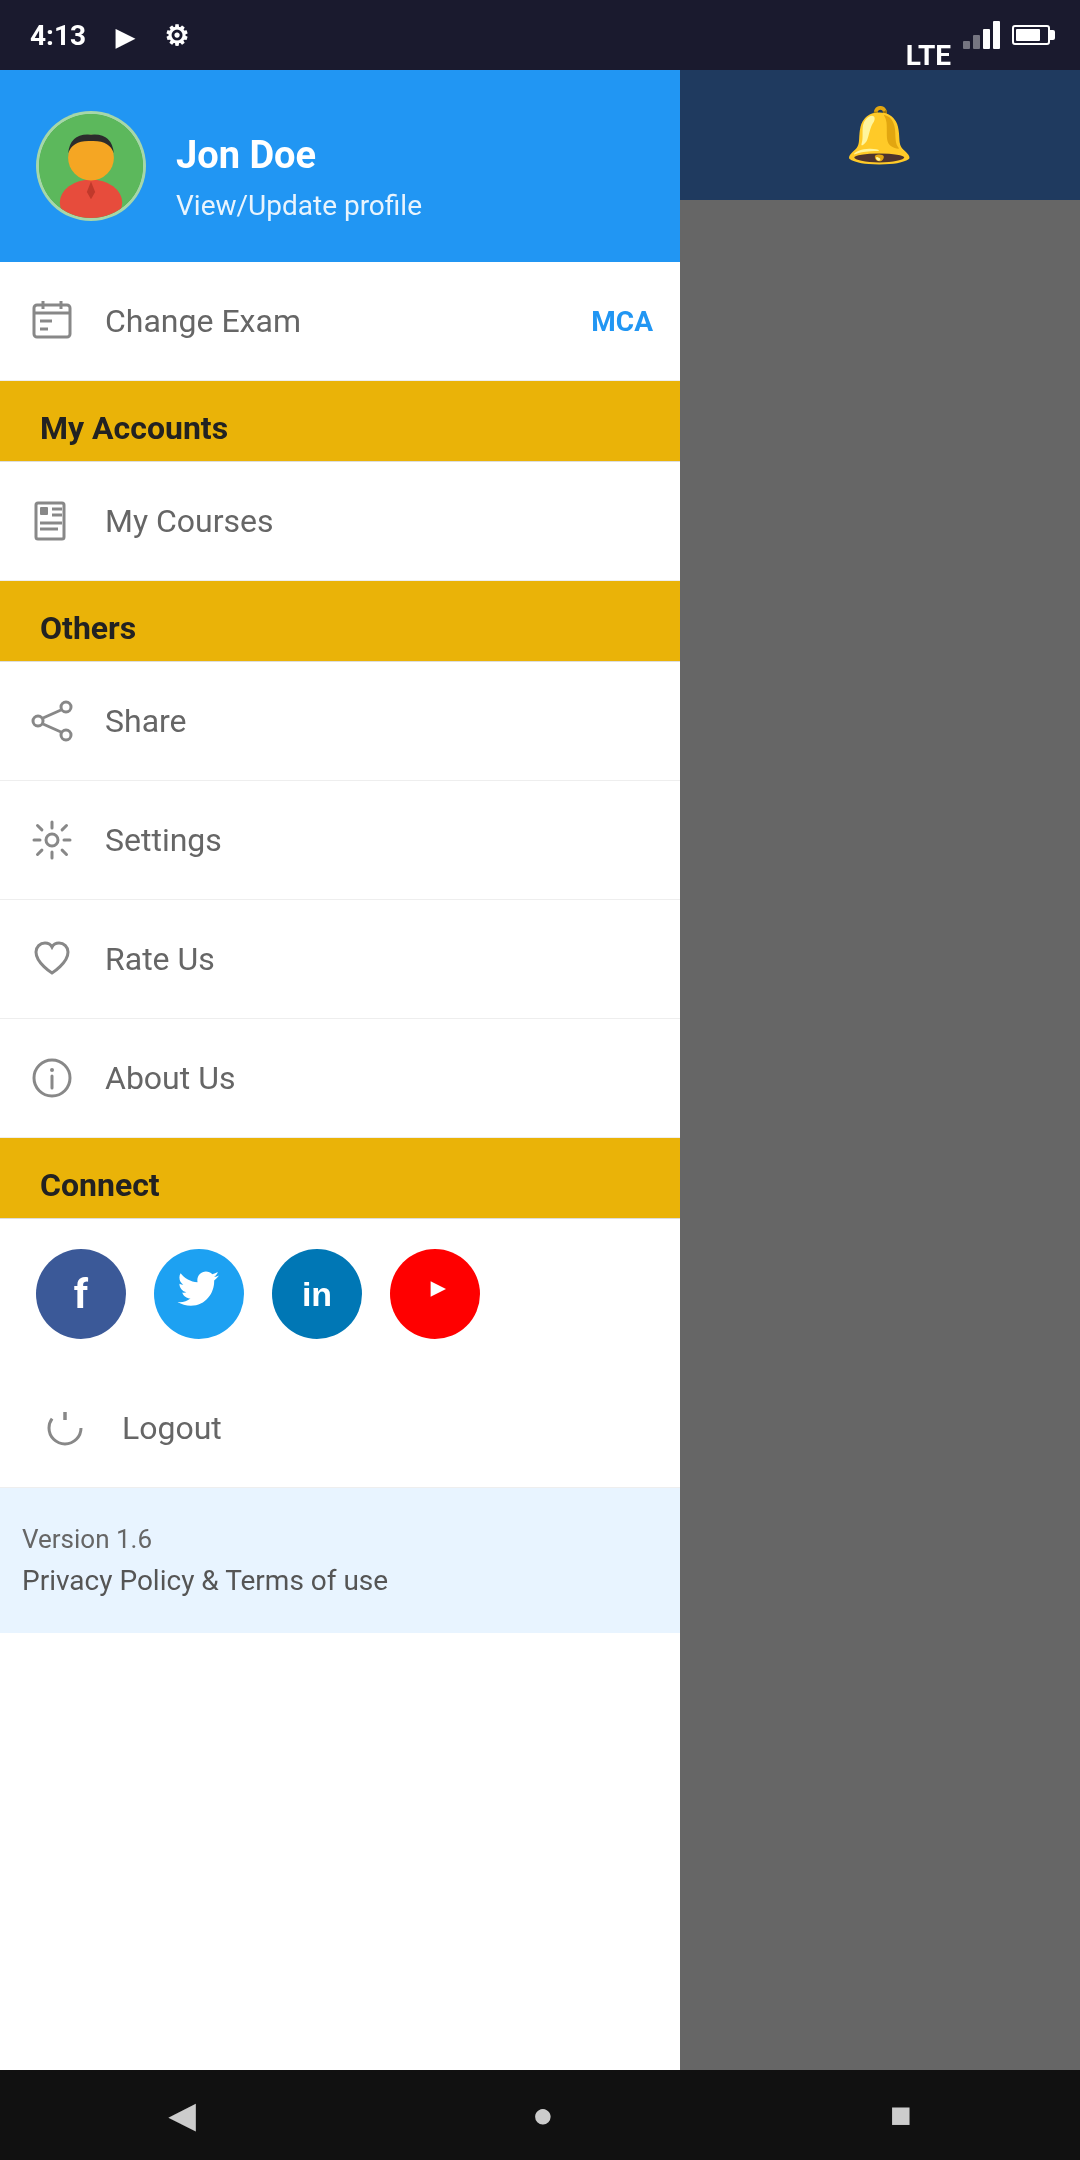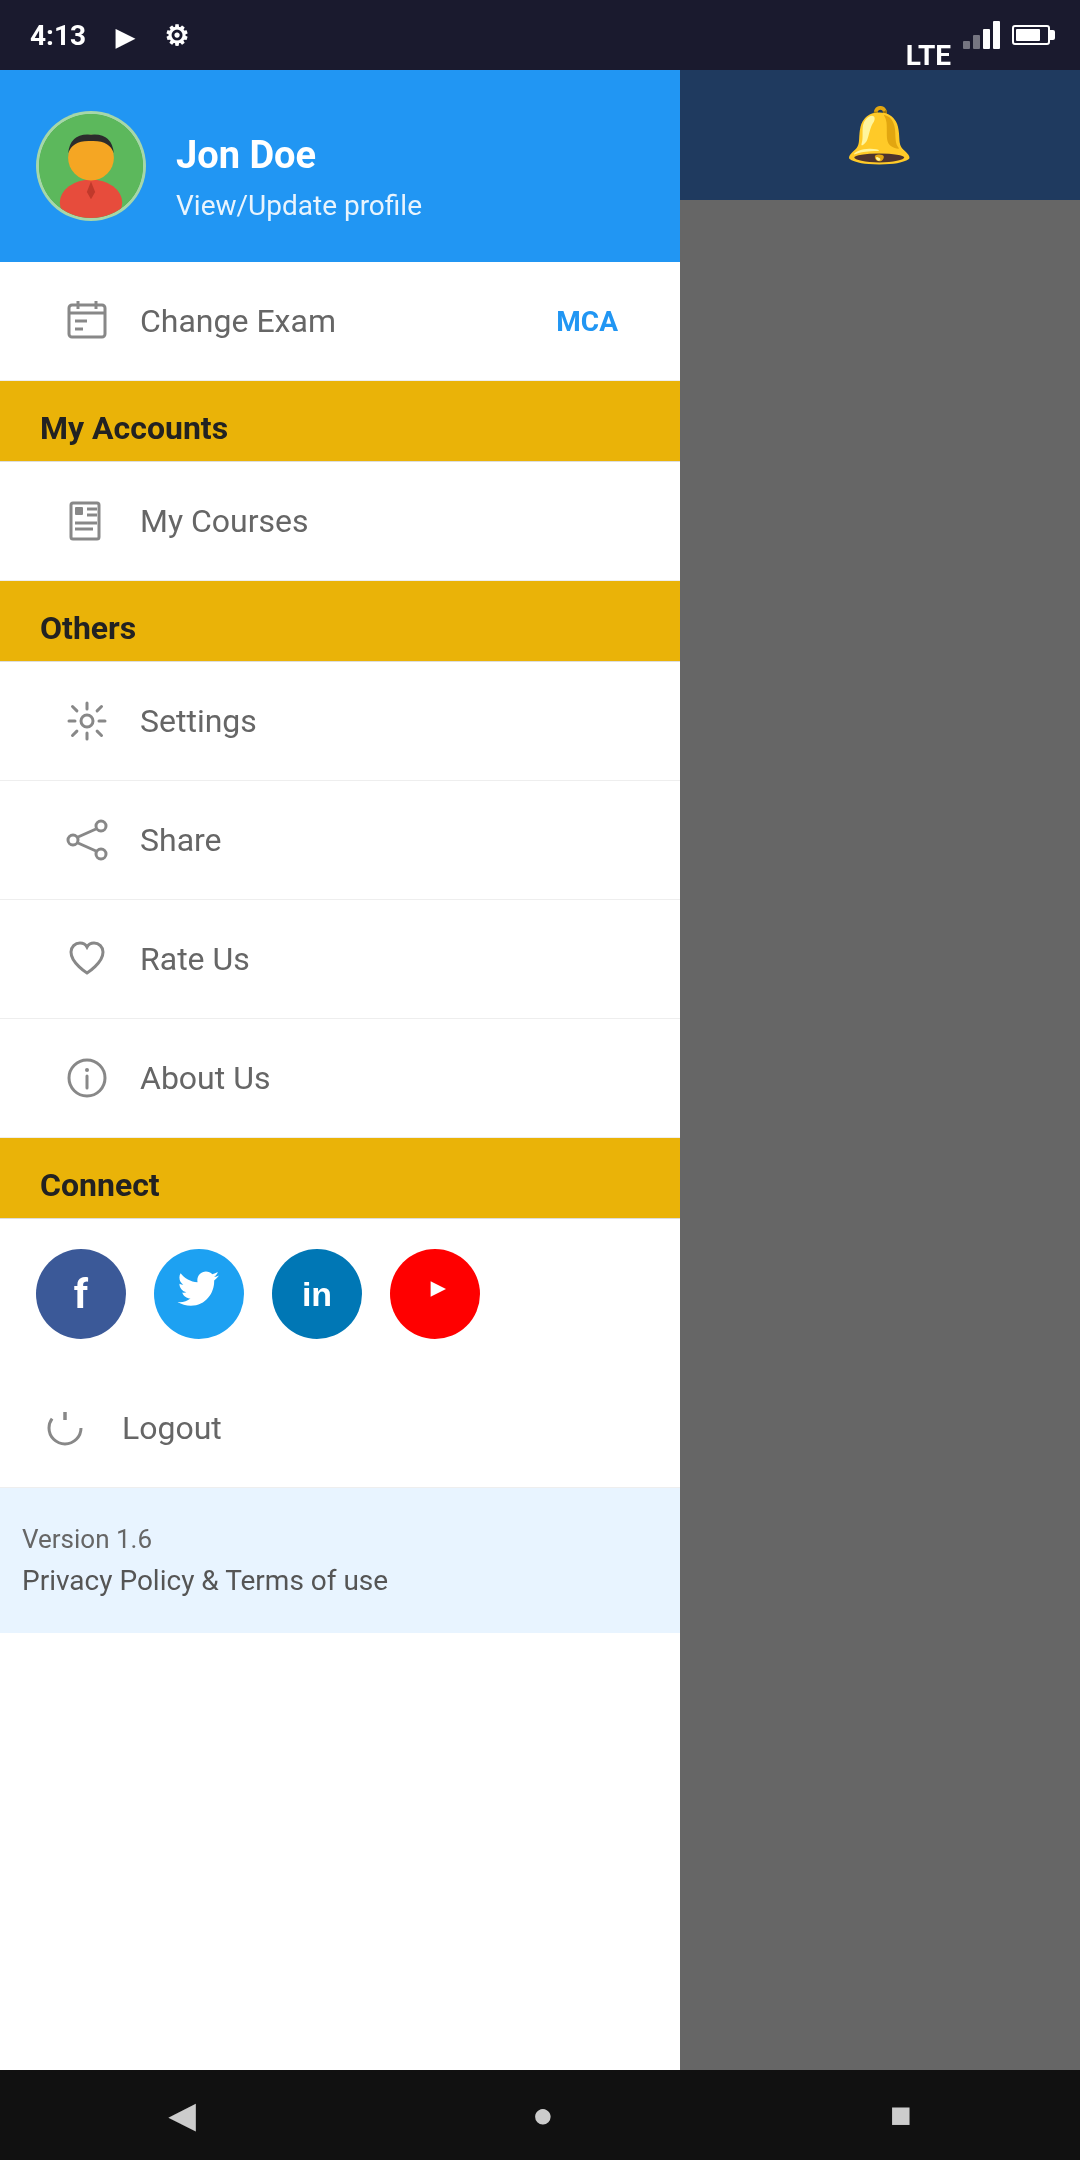--- a/index.html
+++ b/index.html
@@ -183,21 +183,21 @@
     
     .drawer-content {
       flex: 1;
       overflow-y: auto;
       background: white;
     }
 
     .menu-item {
       display: flex;
       align-items: center;
-      padding: 34px 62px;
+      padding: 34px 27px;
       border-bottom: 1px solid #eee;
       cursor: pointer;
       gap: 28px;
     }
 
     .menu-icon {
       width: 50px;
       height: 50px;
       flex-shrink: 0;
       display: flex;
@@ -391,40 +391,40 @@
         </div>
         <span class="menu-label">My Courses</span>
       </div>
 
       <div class="section-header">Others</div>
       <div class="section-divider"></div>
 
       <div class="menu-item">
         <div class="menu-icon">
           <svg viewBox="0 0 44 44" fill="none" stroke="#888" stroke-width="3">
-            <circle cx="22" cy="22" r="6"></circle>
-            <path d="M22 4 L22 10 M22 34 L22 40 M4 22 L10 22 M34 22 L40 22
-                     M7.5 7.5 L11.9 11.9 M32.1 32.1 L36.5 36.5
-                     M36.5 7.5 L32.1 11.9 M11.9 32.1 L7.5 36.5" stroke-linecap="round"></path>
-          </svg>
-        </div>
-        <span class="menu-label">Settings</span>
-      </div>
-
-      <div class="menu-item">
-        <div class="menu-icon">
-          <svg viewBox="0 0 44 44" fill="none" stroke="#888" stroke-width="3">
             <circle cx="36" cy="8" r="5"></circle>
             <circle cx="36" cy="36" r="5"></circle>
             <circle cx="8" cy="22" r="5"></circle>
             <line x1="13" y1="19" x2="31" y2="11"></line>
             <line x1="13" y1="25" x2="31" y2="33"></line>
           </svg>
         </div>
         <span class="menu-label">Share</span>
+      </div>
+
+      <div class="menu-item">
+        <div class="menu-icon">
+          <svg viewBox="0 0 44 44" fill="none" stroke="#888" stroke-width="3">
+            <circle cx="22" cy="22" r="6"></circle>
+            <path d="M22 4 L22 10 M22 34 L22 40 M4 22 L10 22 M34 22 L40 22
+                     M7.5 7.5 L11.9 11.9 M32.1 32.1 L36.5 36.5
+                     M36.5 7.5 L32.1 11.9 M11.9 32.1 L7.5 36.5" stroke-linecap="round"></path>
+          </svg>
+        </div>
+        <span class="menu-label">Settings</span>
       </div>
 
       <div class="menu-item">
         <div class="menu-icon">
           <svg viewBox="0 0 44 44" fill="none" stroke="#888" stroke-width="3">
             <path d="M22 36 C22 36 6 26 6 15 C6 10 10 6 15 6 C18 6 21 8 22 10 C23 8 26 6 29 6 C34 6 38 10 38 15 C38 26 22 36 22 36Z"></path>
           </svg>
         </div>
         <span class="menu-label">Rate Us</span>
       </div>

